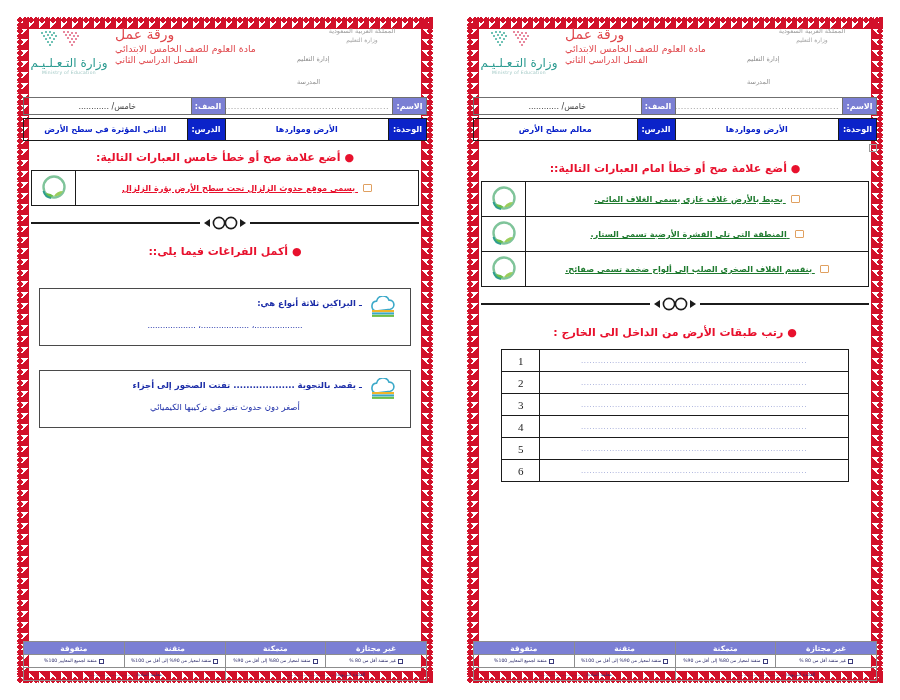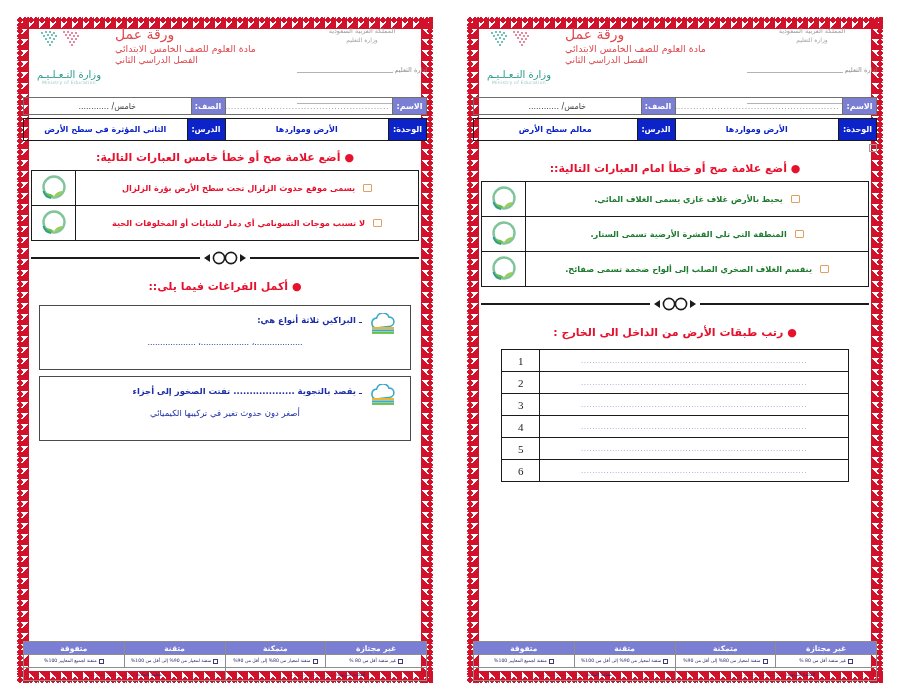--- a/index.html
+++ b/index.html
@@ -101,24 +101,25 @@
   }
   .kingdom-emblem {
     font-size: 6.5px;
     color: #9a9a9a;
     letter-spacing: .2px;
     white-space: nowrap;
   }
   .emblem-line2 { font-size: 6px; color: #a5a5a5; }
   .hdr-field-row {
     display: flex;
-    align-items: flex-start;
+    align-items: flex-end;
     gap: 2px;
-    margin-top: 22px;
+    margin-top: 11px;
     direction: rtl;
+    flex-direction: column;
   }
   .hdr-field-label { font-size: 6.5px; color: #8d8d8d; white-space: nowrap; }
   .hdr-field-line { flex: 1; border-bottom: 1px solid #b3b3b3; height: 7px; }
 
   .hdr-center {
     flex: 1;
     text-align: left;
     color: #e0474c;
     padding-top: 2px;
   }
@@ -136,21 +137,21 @@
     font-size: 9px;
     color: #e0474c;
     margin-top: 1px;
   }
   .hdr-left {
     width: 92px;
     text-align: center;
     padding-top: 4px;
   }
   .moe-logo { width: 70px; height: 26px; display: block; margin: 0 auto; }
-  .moe-name { font-size: 10px; color: #2b9b91; margin-top: 14px; }
+  .moe-name { font-size: 12px; color: #2b9b91; margin-top: 1px; }
   .moe-name-en { font-size: 4.5px; color: #9fc7c4; letter-spacing: .3px; }
 
   
   .id-table {
     margin-top: 4px;
     border-collapse: collapse;
     width: 100%;
     table-layout: fixed;
   }
   .id-table td {
@@ -233,20 +234,21 @@
     border: 1.6px solid #1b1b1b;
     vertical-align: middle;
   }
   .st-text {
     padding: 4px 6px;
     font-size: 8.2px;
     font-weight: bold;
     line-height: 1.3;
     text-align: center;
     direction: rtl;
+    text-decoration: underline;
   }
   .st-green { color: #1e7a2e; }
   .st-red   { color: #e8112d; }
   .answer-box {
     display: inline-block;
     width: 9px; height: 8px;
     border: 1.2px solid #e0a060;
     border-radius: 1px;
     margin-left: 5px;
     vertical-align: middle;
@@ -291,22 +293,22 @@
     font-size: 7px;
     letter-spacing: .6px;
     overflow: hidden;
     white-space: nowrap;
   }
 
   
   .blank-box {
     border: 1.6px solid #4a4a4a;
     width: 92%;
-    margin: 6px auto 0 auto;
-    padding: 7px 9px 22px 9px;
+    margin: 24px auto 0 auto;
+    padding: 7px 9px 15px 9px;
     direction: rtl;
   }
   .blank-row {
     display: flex;
     align-items: flex-start;
     gap: 5px;
   }
   .cloud-icon { width: 34px; height: 22px; flex: none; }
   .blank-text {
     color: #1d2ea8;
@@ -706,34 +708,20 @@
           </td>
           <td class="st-icon">
             <svg class="leaf-img" viewBox="0 0 38 30">
               <circle cx="19" cy="14" r="10.5" fill="none" stroke="#7fc49a" stroke-width="2.4"></circle>
               <path d="M19 23 Q14 19 9 21 Q13 26 19 23Z" fill="#6cbf4a"></path>
               <path d="M19 23 Q22 18 28 18 Q25 24 19 23Z" fill="#9acd5a"></path>
               <path d="M8.5 18 Q10 24 16 25" fill="none" stroke="#2f9e8f" stroke-width="2"></path>
             </svg>
           </td>
         </tr>
-        <tr>
-          <td class="st-text st-red">
-            <span class="answer-box"></span>
-            <span>لا تسبب موجات التسونامي أي دمار للبنايات أو المخلوقات الحية</span>
-          </td>
-          <td class="st-icon">
-            <svg class="leaf-img" viewBox="0 0 38 30">
-              <circle cx="19" cy="14" r="10.5" fill="none" stroke="#7fc49a" stroke-width="2.4"></circle>
-              <path d="M19 23 Q14 19 9 21 Q13 26 19 23Z" fill="#6cbf4a"></path>
-              <path d="M19 23 Q22 18 28 18 Q25 24 19 23Z" fill="#9acd5a"></path>
-              <path d="M8.5 18 Q10 24 16 25" fill="none" stroke="#2f9e8f" stroke-width="2"></path>
-            </svg>
-          </td>
-        </tr>
       </tbody>
         </table>
 
       <div class="divider">
         <span class="rule"></span>
         <svg width="46" height="16" viewBox="0 0 46 16">
           <path d="M2 8 L8 4 L8 12 Z" fill="#1b1b1b"></path>
           <path d="M44 8 L38 4 L38 12 Z" fill="#1b1b1b"></path>
           <circle cx="17" cy="8" r="5.6" fill="none" stroke="#1b1b1b" stroke-width="1.6"></circle>
           <circle cx="29" cy="8" r="5.6" fill="none" stroke="#1b1b1b" stroke-width="1.6"></circle>

